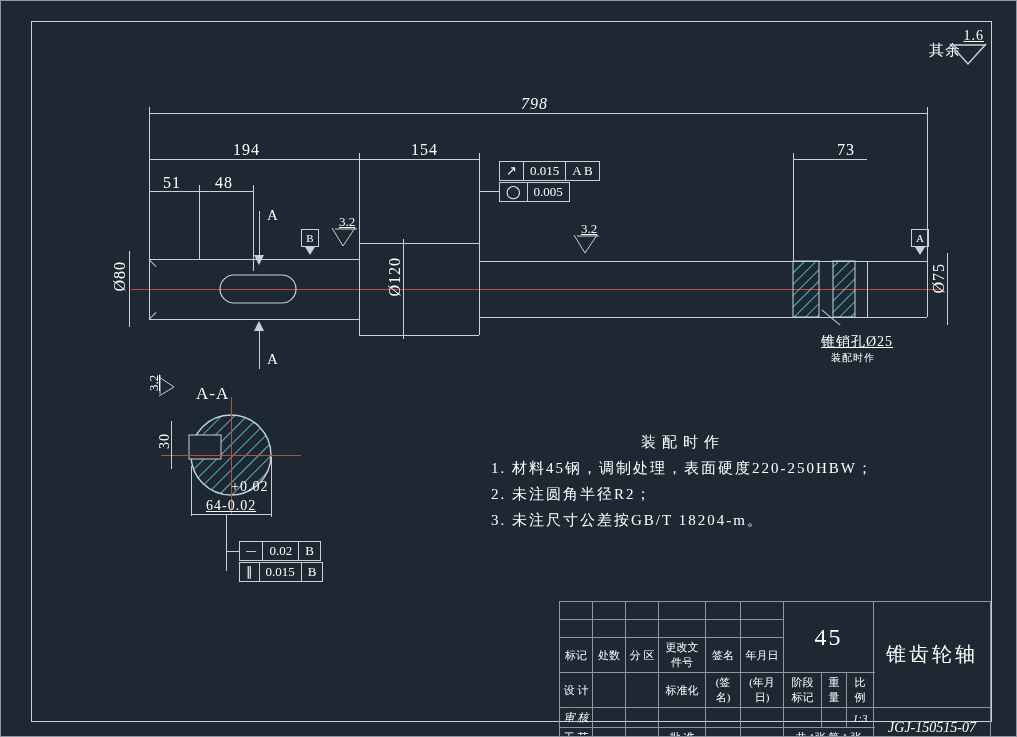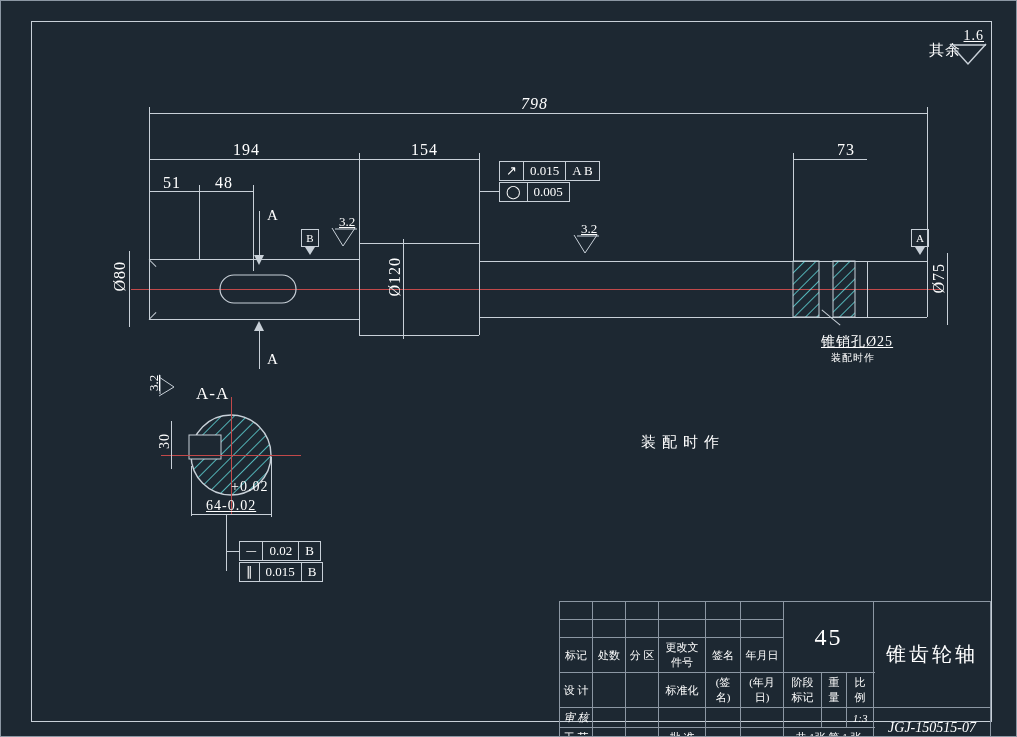--- a/index.html
+++ b/index.html
@@ -198,20 +198,23 @@
   </div>
   <div class="gdt" style="left:238px;top:561px;">
     <span>∥</span>
       <span>0.015</span>
       <span>B</span>
   </div>
   <div class="line vline" style="left:225px;top:514px;height:56px;"></div>
   <div class="line hline" style="left:225px;top:550px;width:13px;"></div>
 
   <div class="txt" style="left:640px;top:432px;letter-spacing:6px;">装配时作</div>
+  <div class="txt" style="left:490px;top:458px;letter-spacing:2px;">1. 材料45钢，调制处理，表面硬度220-250HBW；</div>
+  <div class="txt" style="left:490px;top:484px;letter-spacing:2px;">2. 未注圆角半径R2；</div>
+  <div class="txt" style="left:490px;top:510px;letter-spacing:2px;">3. 未注尺寸公差按GB/T 18204-m。</div>
 
   <div style="position:absolute;left:558px;top:600px;width:432px;height:120px;">
     <table style="width:100%;height:100%;">
       <tbody>
           <tr style="height:18px;">
         <td style="width:26px;"></td>
             <td style="width:26px;"></td>
             <td style="width:26px;"></td>
             <td style="width:40px;"></td>
             <td style="width:28px;"></td>

